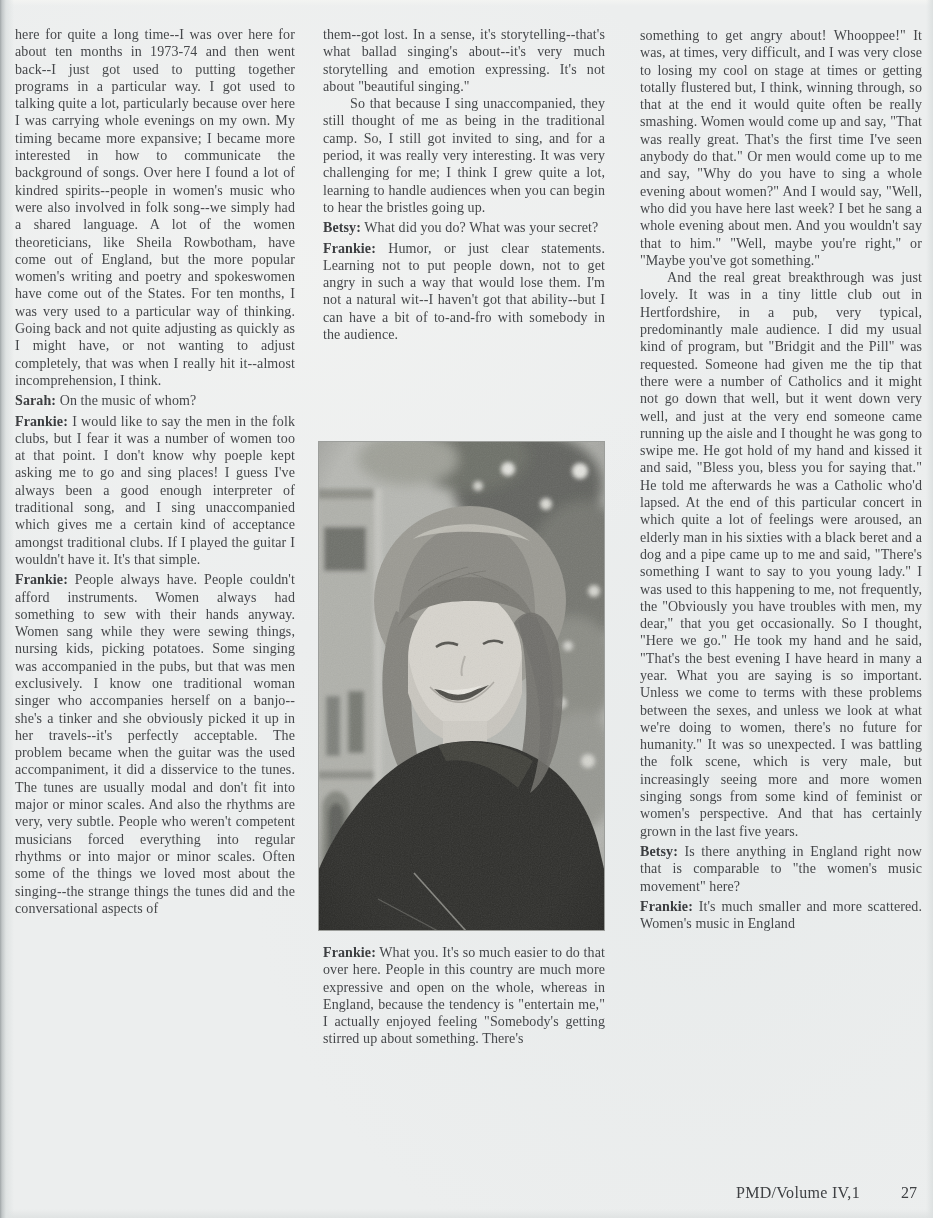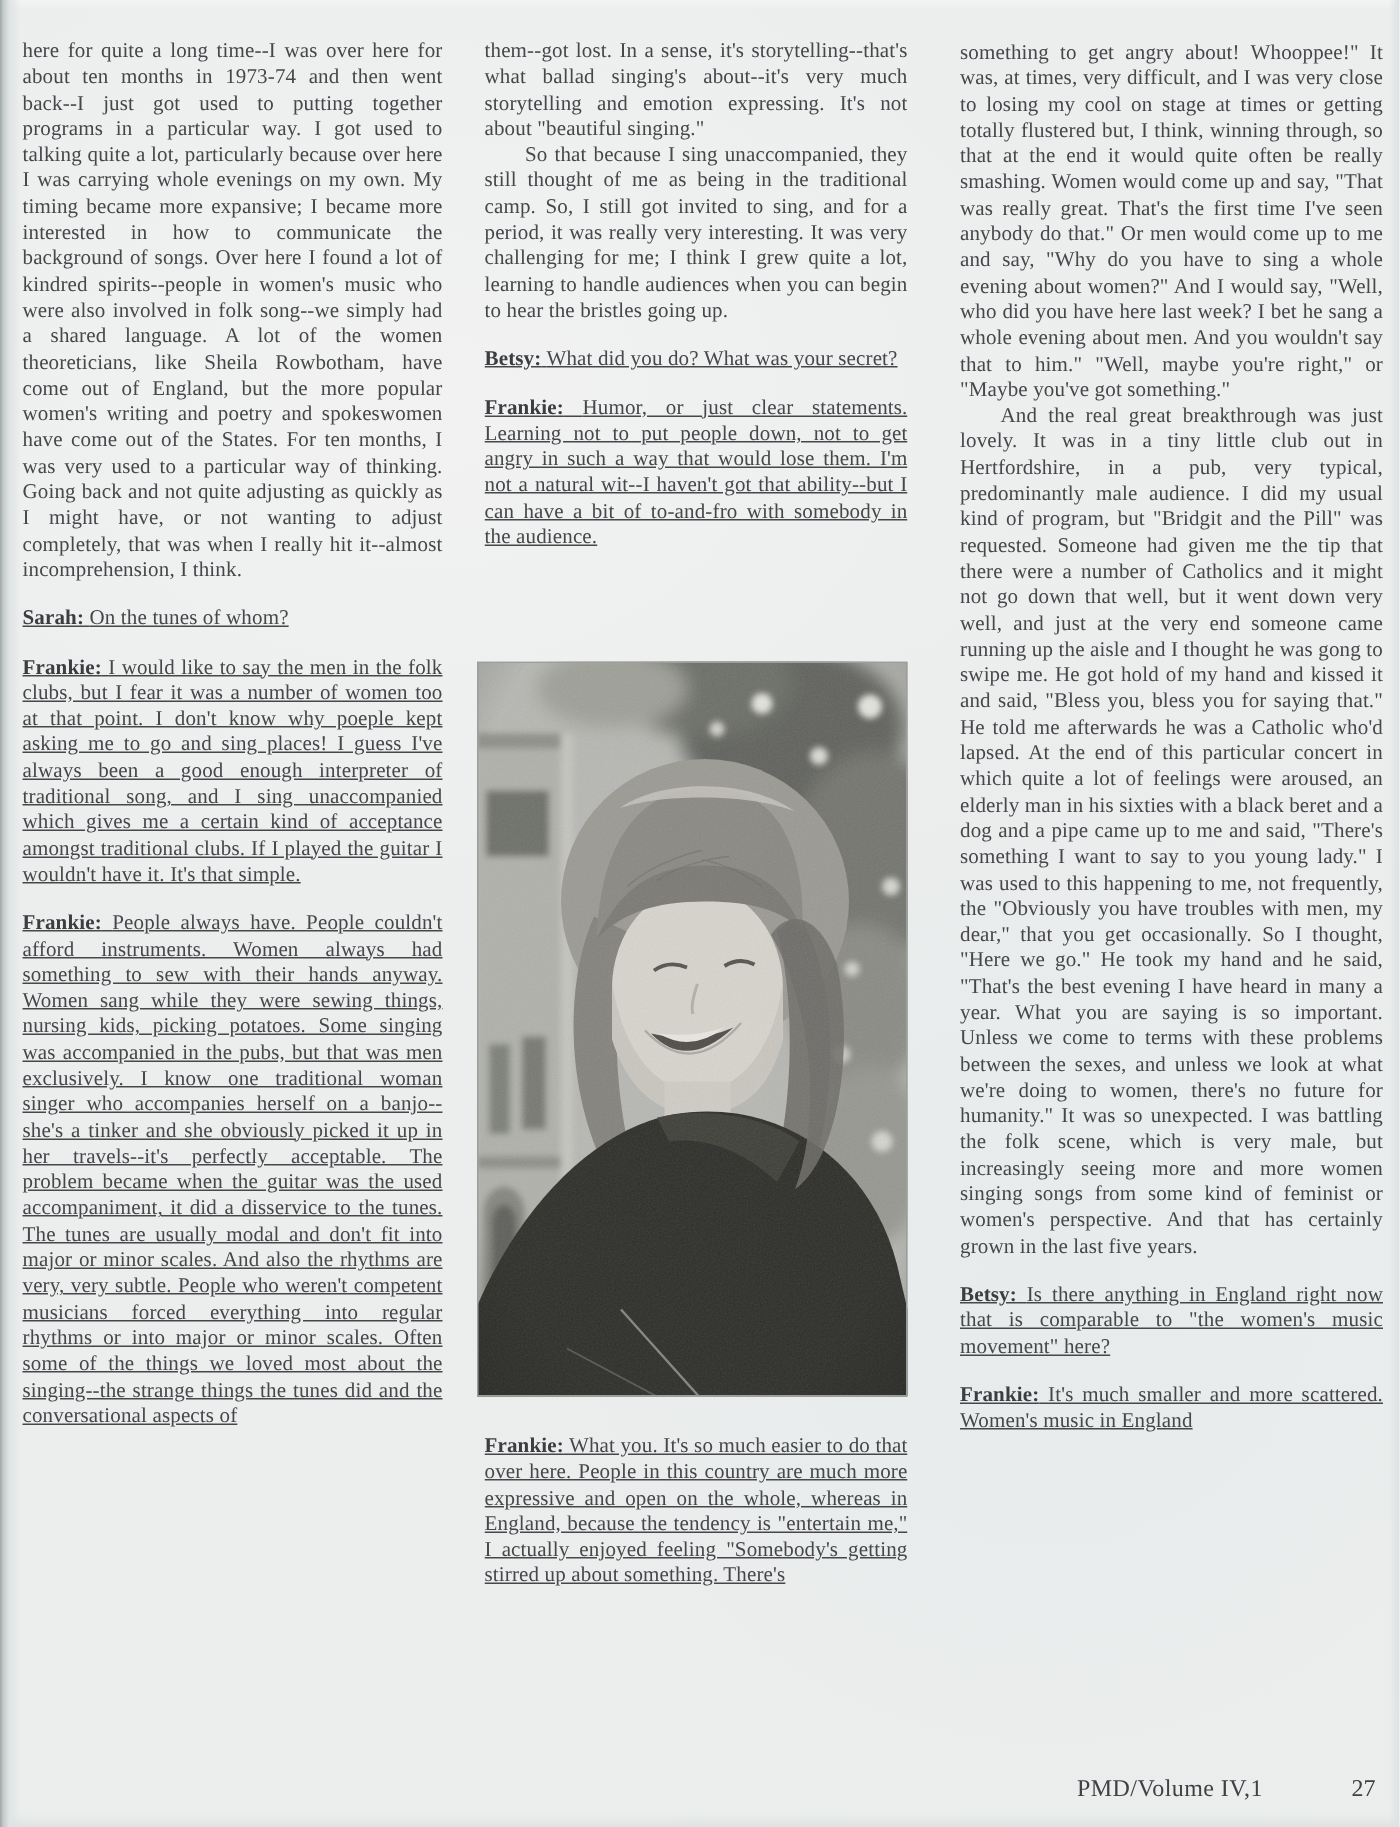--- a/index.html
+++ b/index.html
@@ -23,45 +23,45 @@
     text-align:justify;
     font-size:14px;
     line-height:17.3px;
     letter-spacing:0.1px;
   }
   .col-left  {left:15px;  top:26px;  width:280px; height:1152px;}
   .col-mid-top{left:323px; top:26px; width:282px; height:414px; overflow:hidden;}
   .col-mid-bottom{left:323px; top:941px; width:282px; height:236px; overflow:hidden;}
   .col-right {left:640px; top:27px;  width:282px; height:1152px;}
   .para{margin:0;}
-  .turn{margin-top:15px;text-decoration:underline;}
+  .turn{margin-top:3px;}
   .indent{text-indent:27px;}
   .spk{font-weight:bold;color:#3b3d40;}
   .photo{
     position:absolute;left:318px;top:441px;width:287px;height:490px;
     box-shadow:0 0 0 1px #a8aaa6 inset;
   }
   .photo svg{display:block;}
   .footer-journal{
-    position:absolute;left:718px;top:1184px;
+    position:absolute;left:736px;top:1184px;
     font-size:16px;color:#3f4144;letter-spacing:0.3px;text-align:center;
   }
   .footer-pageno{
     position:absolute;left:901px;top:1184px;
     font-size:16px;color:#3f4144;text-align:center;
   }
 </style>
 </head>
 <body>
 
 <div class="page">
 
   <div class="col col-left">
     <p class="para"><span class="ptext">here for quite a long time--I was over here for about ten months in 1973-74 and then went back--I just got used to putting together programs in a particular way.  I got used to talking quite a lot, particularly because over here I was carrying whole evenings on my own.  My timing became more expansive; I became more interested in how to communicate the background of songs.  Over here I found a lot of kindred spirits--people in women's music who were also involved in folk song--we simply had a shared language.  A lot of the women theoreticians, like Sheila Rowbotham, have come out of England, but the more popular women's writing and poetry and spokeswomen have come out of the States.  For ten months, I was very used to a particular way of thinking.  Going back and not quite adjusting as quickly as I might have, or not wanting to adjust completely, that was when I really hit it--almost incomprehension, I think.</span></p>
-    <p class="para turn"><b class="spk">Sarah:</b> <span class="ptext">On the tunes of whom?</span></p>
+    <p class="para turn"><b class="spk">Sarah:</b> <span class="ptext">On the music of whom?</span></p>
     <p class="para turn"><b class="spk">Frankie:</b> <span class="ptext">I would like to say the men in the folk clubs, but I fear it was a number of women too at that point.  I don't know why poeple kept asking me to go and sing places! I guess I've always been a good enough interpreter of traditional song, and I sing unaccompanied which gives me a certain kind of acceptance amongst traditional clubs.  If I played the guitar I wouldn't have it.  It's that simple.</span></p>
     <p class="para turn"><b class="spk">Frankie:</b> <span class="ptext">People always have.  People couldn't afford instruments.  Women always had something to sew with their hands anyway.  Women sang while they were sewing things, nursing kids, picking potatoes.  Some singing was accompanied in the pubs, but that was men exclusively. I know one traditional woman singer who accompanies herself on a banjo--she's a tinker and she obviously picked it up in her travels--it's perfectly acceptable.  The problem became when the guitar was the used accompaniment, it did a disservice to the tunes. The tunes are usually modal and don't fit into major or minor scales.  And also the rhythms are very, very subtle.  People who weren't competent musicians forced everything into regular rhythms or into major or minor scales.  Often some of the things we loved most about the singing--the strange things the tunes did and the conversational aspects of</span></p>
   </div>
 
   <div class="col col-mid-top">
     <p class="para"><span class="ptext">them--got lost.  In a sense, it's storytelling--that's what ballad singing's about--it's very much storytelling and emotion expressing.  It's not about "beautiful singing."</span></p>
     <p class="para indent"><span class="ptext">So that because I sing unaccompanied, they still thought of me as being in the traditional camp.  So, I still got invited to sing, and for a period, it was really very interesting. It was very challenging for me; I think I grew quite a lot, learning to handle audiences when you can begin to hear the bristles going up.</span></p>
     <p class="para turn"><b class="spk">Betsy:</b> <span class="ptext">What did you do?  What was your secret?</span></p>
     <p class="para turn"><b class="spk">Frankie:</b> <span class="ptext">Humor, or just clear statements.  Learning not to put people down, not to get angry in such a way that would lose them. I'm not a natural wit--I haven't got that ability--but I can have a bit of to-and-fro with somebody in the audience.</span></p>
   </div>

